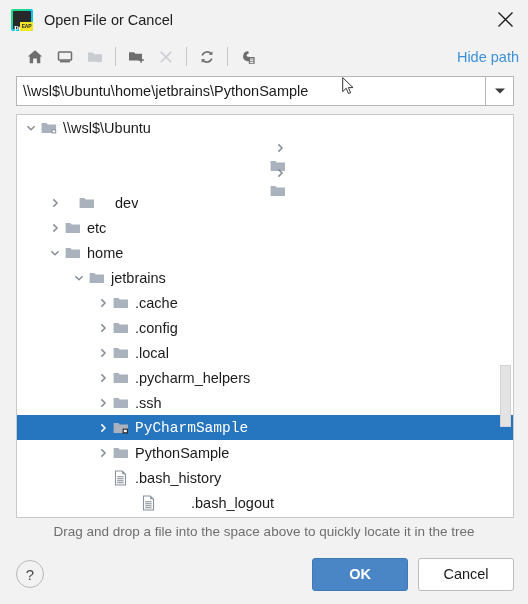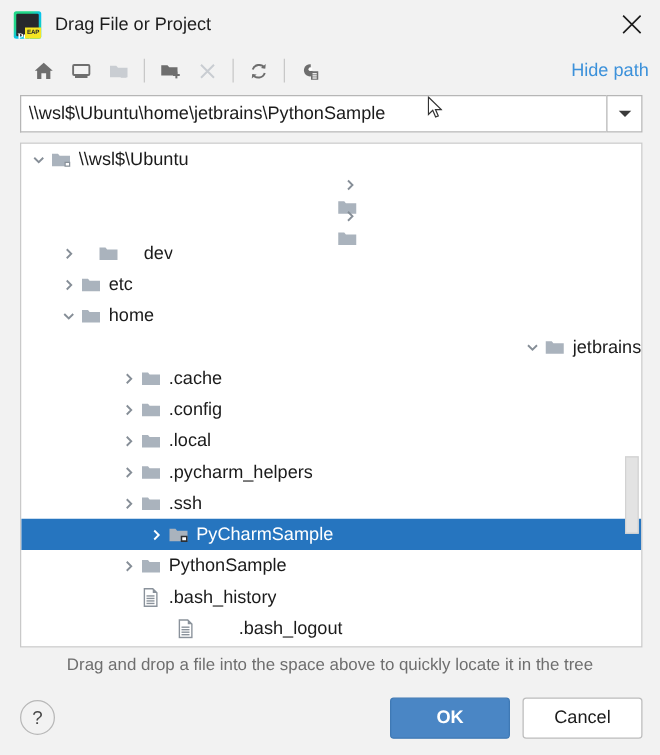--- a/index.html
+++ b/index.html
@@ -272,21 +272,21 @@
 <body>
 
 <div id="dialog">
 
   <div id="titlebar">
     <div id="app-icon">
       <div class="inner"></div>
       <div class="pc">PC</div>
       <div class="eap">EAP</div>
     </div>
-    <div id="title-text">Drag File or Project</div>
+    <div id="title-text">Open File or Cancel</div>
     <div id="close-btn">
       <svg width="17" height="17" viewBox="0 0 17 17">
         <path d="M1.5 1.5 L15.5 15.5 M15.5 1.5 L1.5 15.5" stroke="#1b1b1b" stroke-width="1.3" fill="none"></path>
       </svg>
     </div>
   </div>
 
   <div id="toolbar">
 
     <div class="tool-btn">
@@ -439,21 +439,21 @@
               <path d="M1.4 3.2 L5 6.8 L8.6 3.2" fill="none" stroke="#868e97" stroke-width="1.5"></path>
             </svg>
           </div>
           <div class="tree-icon">
             <svg width="16" height="14" viewBox="0 0 16 14">
               <path d="M0.6 2 H5.4 L6.7 3.6 H15 V12 H0.6 Z" fill="#aab3bd"></path>
             </svg>
           </div>
           <span class="tree-label">home</span>
         </div>
-        <div class="tree-row" style="padding-left: 54px; justify-content: flex-end;">
+        <div class="tree-row" style="padding-left: 54px;">
           <div class="tree-arrow">
             <svg width="10" height="10" viewBox="0 0 10 10">
               <path d="M1.4 3.2 L5 6.8 L8.6 3.2" fill="none" stroke="#868e97" stroke-width="1.5"></path>
             </svg>
           </div>
           <div class="tree-icon">
             <svg width="16" height="14" viewBox="0 0 16 14">
               <path d="M0.6 2 H5.4 L6.7 3.6 H15 V12 H0.6 Z" fill="#aab3bd"></path>
             </svg>
           </div>
@@ -517,21 +517,21 @@
               <path d="M3.4 1.4 L7 5 L3.4 8.6" fill="none" stroke="#868e97" stroke-width="1.5"></path>
             </svg>
           </div>
           <div class="tree-icon">
             <svg width="16" height="14" viewBox="0 0 16 14">
               <path d="M0.6 2 H5.4 L6.7 3.6 H15 V12 H0.6 Z" fill="#aab3bd"></path>
             </svg>
           </div>
           <span class="tree-label">.ssh</span>
         </div>
-        <div class="tree-row selected" style="padding-left: 100px;">
+        <div class="tree-row selected" style="padding-left: 78px; font-family: Liberation Mono, monospace;">
           <div class="tree-arrow">
             <svg width="10" height="10" viewBox="0 0 10 10">
               <path d="M3.4 1.4 L7 5 L3.4 8.6" fill="none" stroke="#ffffff" stroke-width="1.5"></path>
             </svg>
           </div>
           <div class="tree-icon">
             <svg width="16" height="14" viewBox="0 0 16 14">
               <path d="M0.6 2 H5.4 L6.7 3.6 H15 V12 H0.6 Z" fill="#aab3bd"></path>
               <rect x="9.6" y="7.6" width="5.4" height="5" fill="#2c2f33"></rect>
               <rect x="10.8" y="8.8" width="3" height="2.4" fill="#ffffff"></rect>

